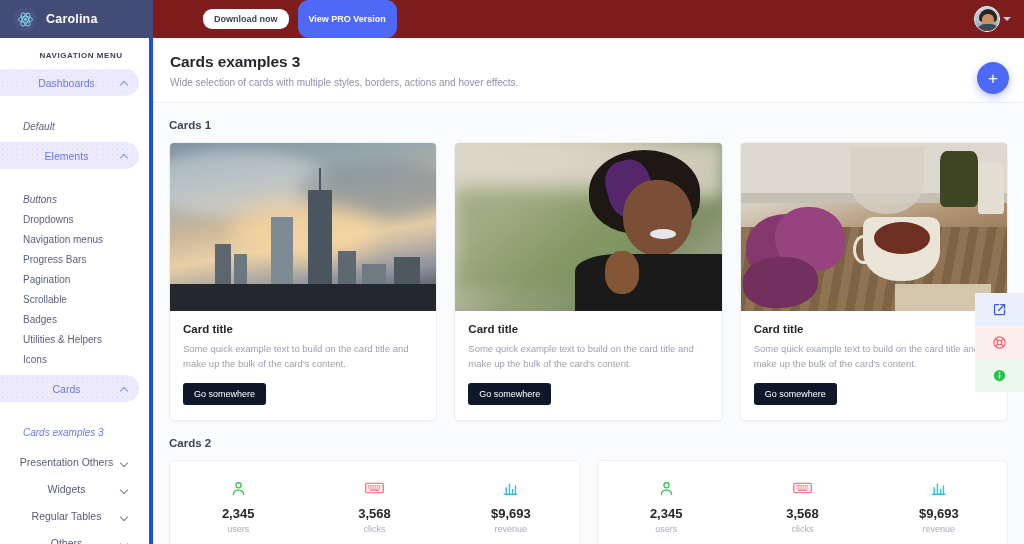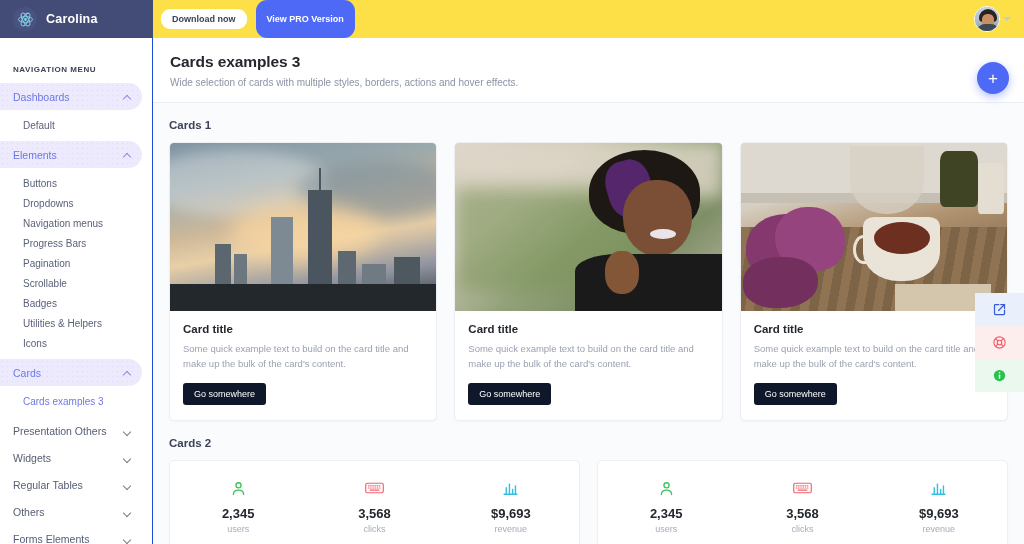--- a/index.html
+++ b/index.html
@@ -7,23 +7,23 @@
     width: 1024px; height: 544px;
     overflow: hidden;
     font-family: "Liberation Sans", sans-serif;
     background: #ffffff;
   }
   .app { position: relative; width: 1024px; height: 544px; display: flex; flex-direction: column; }
 
   
   .topbar {
     height: 38px; flex: 0 0 38px;
-    background: #fde047;
+    background: #7f1d1d;
     display: flex; align-items: center;
-    position: relative; z-index: 40;
+    position: relative; z-index: 40; gap: 42px;
   }
   .brand {
     width: 153px; flex: 0 0 153px;
     height: 38px;
     display: flex; align-items: center; gap: 9px;
     padding-left: 13px;
     background: #434c77;
   }
   .brand-logo {
     width: 24px; height: 24px; border-radius: 50%;
@@ -65,24 +65,24 @@
   .avatar .body { position: absolute; left: 2px; bottom: -2px; width: 22px; height: 9px; border-radius: 8px 8px 0 0; background: #3d4a52; }
   .caret-down { width: 0; height: 0; border-left: 4px solid transparent; border-right: 4px solid transparent; border-top: 4px solid #c3c8dc; }
 
   
   .body-row { flex: 1 1 auto; display: flex; min-height: 0; }
 
   
   .sidebar {
     width: 153px; flex: 0 0 153px;
     background: #ffffff;
-    border-right: 1px solid #1d4ed8;
-    padding-top: 23px;
+    border-right: 4px solid #1d4ed8;
+    padding-top: 9px;
     overflow: hidden;
-    position: relative; z-index: 20;
+    position: relative; z-index: 20; text-align: center;
   }
   .nav-title {
     font-size: 8px; font-weight: bold; color: #3c4257;
     letter-spacing: .55px; padding: 4px 0 9px 13px;
   }
   .nav-group { padding-right: 10px; }
   .nav-item {
     display: flex; align-items: center;
     height: 27px; padding: 0 11px 0 13px;
     font-size: 10.5px; color: #555d73;
@@ -105,21 +105,21 @@
     border-right: 1.3px solid currentColor; border-bottom: 1.3px solid currentColor;
     transform: rotate(45deg);
   }
   .chev.up::before { transform: rotate(-135deg); top: 3px; }
   .nav-sub {
     height: 20px; display: flex; align-items: center;
     padding-left: 23px; font-size: 10px; color: #5a6279;
     cursor: pointer;
   }
   .nav-sub.sub-active { color: #6b78e8; }
-  .nav-sub.pad-top { margin-top: 5px; }
+  .nav-sub.pad-top { margin-top: 20px; font-style: italic; }
   .nav-spacer { height: 6px; }
 
   
   .main {
     flex: 1 1 auto; min-width: 0;
     background: #fafbfc;
     overflow: hidden; position: relative;
   }
   .page-head {
     background: #ffffff;

